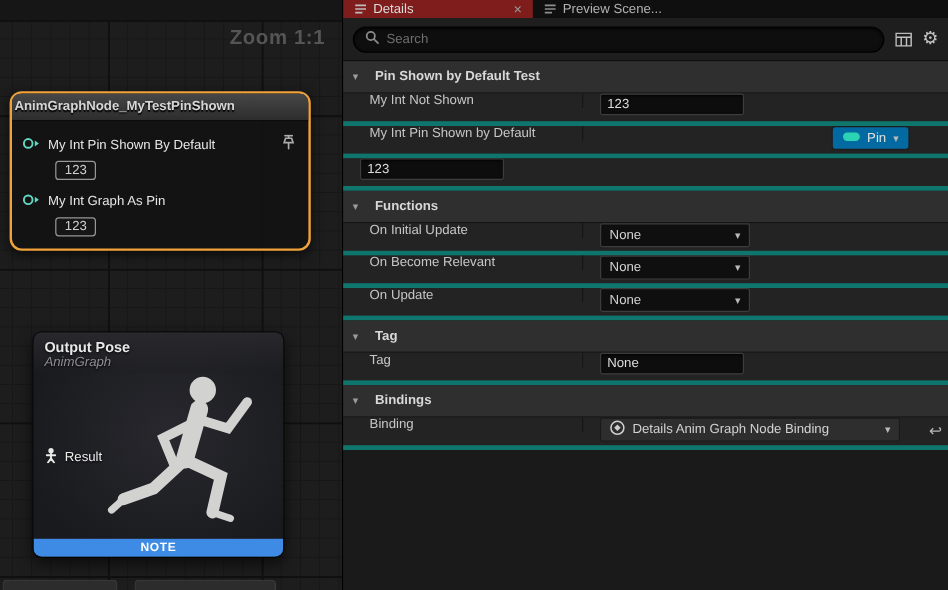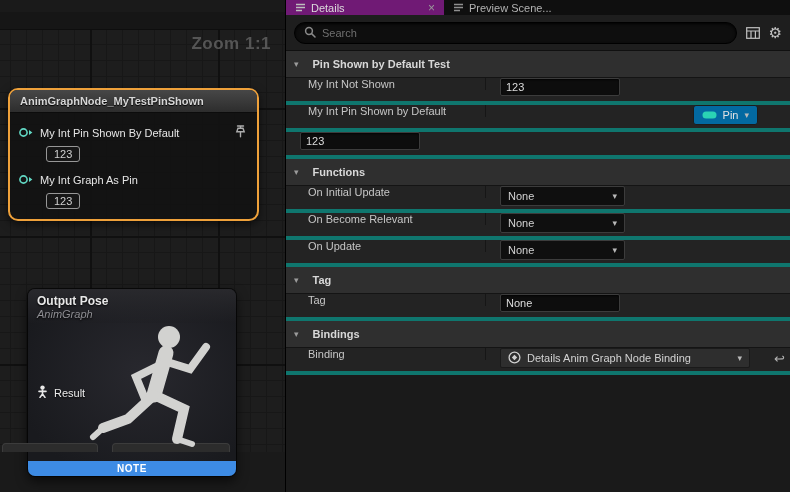--- a/index.html
+++ b/index.html
@@ -5,40 +5,40 @@
   * { box-sizing: border-box; margin: 0; padding: 0; }
   html,body { width:790px; height:492px; }
   body {
     position: relative; overflow: hidden;
     background:#1a1a1a; color:#ccc;
     font-family:"Liberation Sans", sans-serif;
   }
 
   
   .graph {
-    position:absolute; left:0; top:12px; width:285px; height:440px;
+    position:absolute; left:0; top:0; width:285px; height:492px;
     background-color:#1d1d1d;
     background-image:
       linear-gradient(to right, #101010 2px, transparent 2px),
       linear-gradient(to bottom, #101010 2px, transparent 2px),
       linear-gradient(to right, #171717 1px, transparent 1px),
       linear-gradient(to bottom, #171717 1px, transparent 1px);
     background-size:128px 128px,128px 128px,16px 16px,16px 16px;
     background-position:90px 96px,90px 96px,10px 0,10px 0;
   }
   .graph-topstrip { position:absolute; top:0; left:0; width:100%; height:18px;
     background:#161616; border-bottom:1px solid #0e0e0e; }
   .zoom { position:absolute; top:22px; right:14px; font-size:17px; font-weight:bold;
     color:#555; letter-spacing:.5px; }
 
   
   .node1 { position:absolute; left:8px; top:76px; width:251px;
     border:2px solid #efa13a; border-radius:10px;
     background:rgba(18,18,18,.93); box-shadow:0 3px 10px rgba(0,0,0,.6); }
-  .node1-header { height:23px; display:flex; align-items:center; padding:0 10px;
+  .node1-header { height:23px; display:flex; align-items:center; padding:0 2px;
     background:linear-gradient(180deg,#474747,#2d2d2d);
     border-bottom:1px solid #0c0c0c; border-radius:7px 7px 0 0;
     color:#d6d6d6; font-size:11px; font-weight:bold; text-shadow:0 1px 1px #000;
     white-space:nowrap; overflow:hidden; }
   .node1-body { padding:2px 0 10px; }
   .pin-row { padding:9px 8px 0 8px; }
   .pin-line { display:flex; align-items:center; gap:6px; }
   .pin-label { font-size:11px; color:#e6e6e6; flex:1; white-space:nowrap; }
   .pin-toggle { margin-right:3px; opacity:.9; cursor:pointer; }
   .pin-value { display:inline-block; margin:4px 0 0 28px; padding:1px 7px;
@@ -66,21 +66,21 @@
     border:1px solid #3c3c3c; border-bottom:none; border-radius:4px 4px 0 0; }
   .bn1 { left:2px; width:96px; } .bn2 { left:112px; width:118px; }
 
   
   .details { position:absolute; left:285px; top:0; width:505px; height:492px;
     background:#1a1a1a; border-left:1px solid #000;
     display:flex; flex-direction:column; }
   .tabbar { height:15px; background:#0f0f0f; display:flex; align-items:stretch; }
   .tab { display:flex; align-items:center; gap:5px; padding:0 9px;
     font-size:11px; color:#b2b2b2; cursor:pointer; }
-  .tab.active { background:#701a75; color:#dcdcdc; width:158px; }
+  .tab.active { background:#7f1d1d; color:#dcdcdc; width:158px; }
   .tab .close { margin-left:auto; color:#9a9a9a; font-size:12px; line-height:1; cursor:pointer; }
   .tab-icon { display:inline-flex; }
 
   .toolbar { height:36px; background:#1e1e1e; display:flex; align-items:center;
     padding:0 8px; gap:9px; border-bottom:1px solid #101010; }
   .search { flex:1; height:22px; background:#0e0e0e; border:1px solid #000;
     border-radius:11px; display:flex; align-items:center; padding:0 9px; gap:6px;
     box-shadow:inset 0 1px 3px rgba(0,0,0,.9); }
   .search input { flex:1; background:transparent; border:none; outline:none;
     color:#d8d8d8; font-size:11px; font-family:inherit; }

